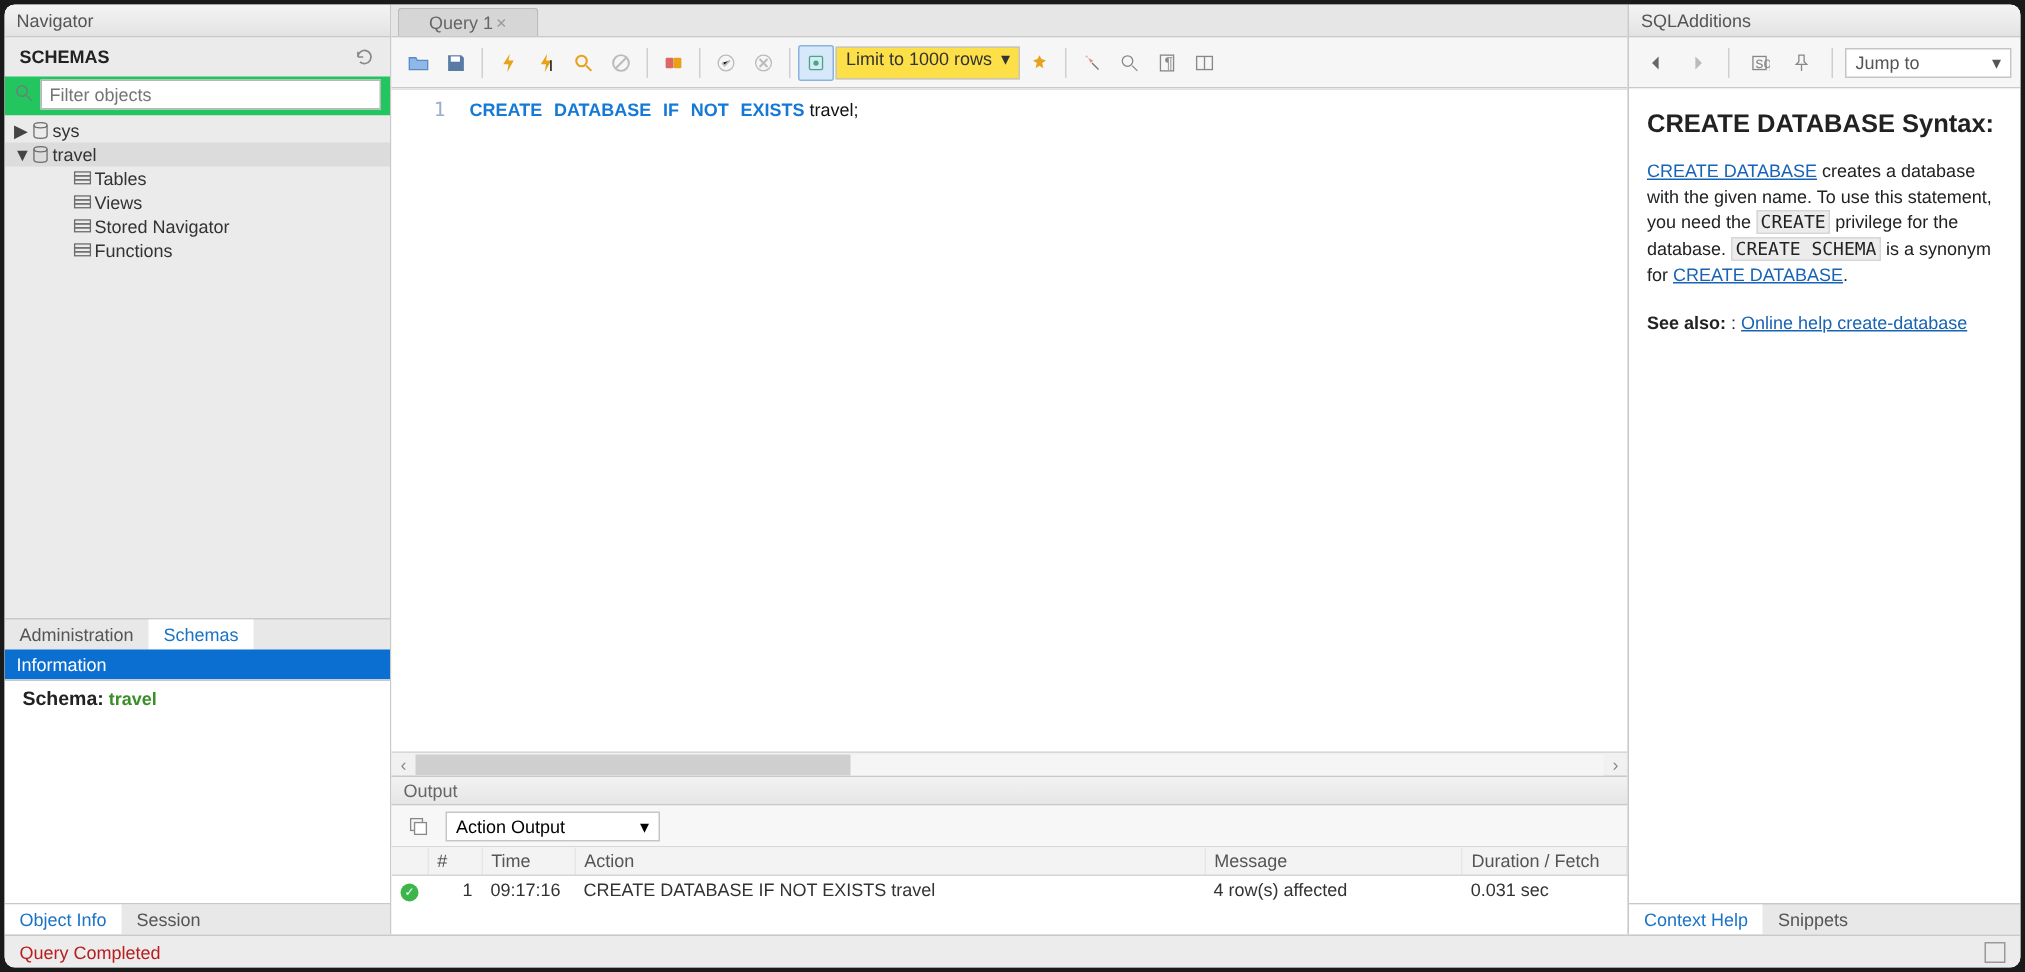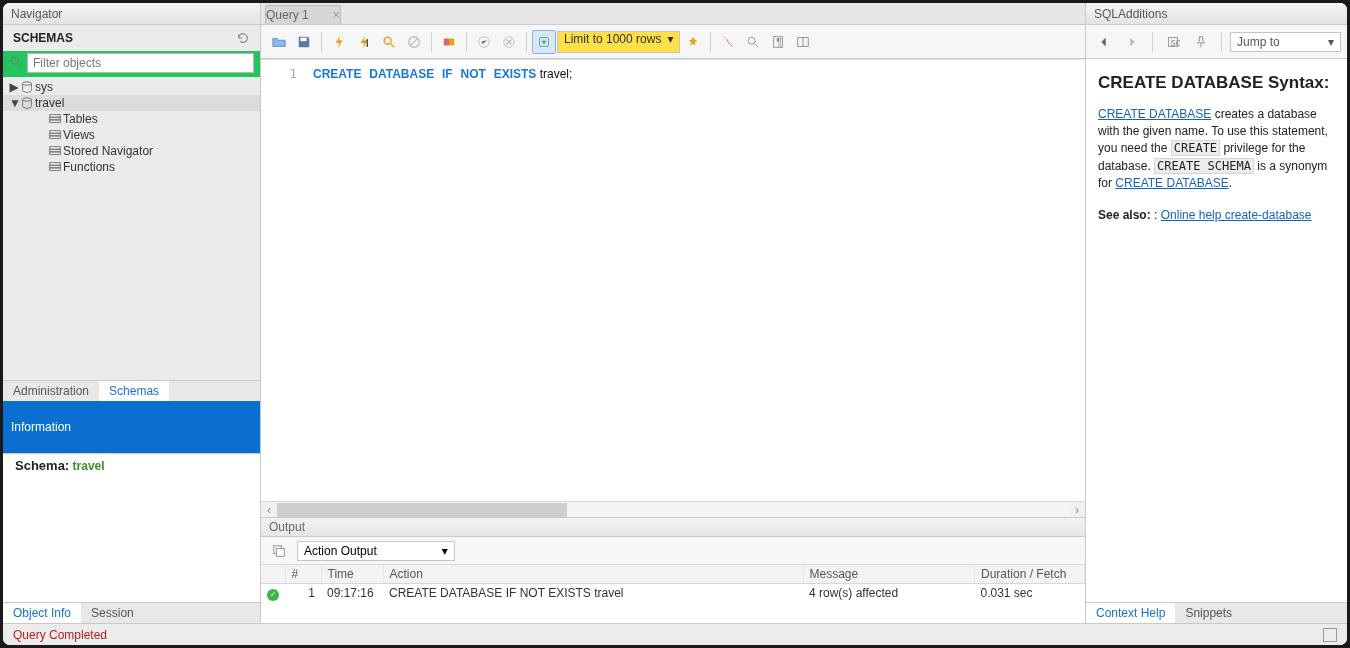--- a/index.html
+++ b/index.html
@@ -17,48 +17,48 @@
 .filter-row input{flex:1;height:20px;border:1px solid #b7b7b7;padding:0 5px;font-size:12px;background:#fff}
 .tree{flex:1;overflow:auto;padding:2px 0;background:#ebebeb}
 .tree-row{display:flex;align-items:center;height:16px;padding:0 6px;color:#333;cursor:default}
 .tree-row.sel{background:#dcdcdc}
 .tree-row .tw{width:10px;text-align:center;color:#444}
 .tree-row .ic{width:16px;display:flex;justify-content:center;color:#6e6e6e}
 .tree-row.ch2{padding-left:44px}
 .nav-tabs{display:flex;background:#e8e8e8;border-top:1px solid #c9c9c9}
 .nav-tab{padding:3px 10px;color:#555;cursor:default}
 .nav-tab.act{background:#fff;color:#1a73c7}
-.info-bar{background:#0a6fd1;color:#fff;padding:19px 8px}
+.info-bar{background:#0a6fd1;color:#fff;padding:3px 8px}
 .info-body{flex:0 0 150px;background:#fff;padding:4px 12px;color:#222;border-top:1px solid #c9c9c9;border-bottom:1px solid #c9c9c9}
 .info-body b{font-size:13px}
 .info-body .db{color:#3a8f2a;font-weight:bold}
 .foot-tabs{display:flex;background:#e8e8e8}
 .foot-tabs .nav-tab{padding:3px 10px}
 
 .center{flex:1;display:flex;flex-direction:column;background:#ededed}
 .qtab-bar{height:22px;display:flex;align-items:flex-end;padding-left:4px;background:#e6e6e6;border-bottom:1px solid #c9c9c9}
-.qtab{background:#d6d6d6;border:1px solid #bcbcbc;border-bottom:none;border-radius:3px 3px 0 0;padding:2px 0;display:flex;align-items:flex-end;color:#666;gap:24px}
+.qtab{background:#d6d6d6;border:1px solid #bcbcbc;border-bottom:none;border-radius:3px 3px 0 0;padding:2px 20px;display:flex;align-items:flex-end;color:#666;gap:2px}
 .qtab .x{color:#999}
 .toolbar{height:34px;background:#f6f6f6;border-bottom:1px solid #c9c9c9;display:flex;align-items:center;padding:0 6px;gap:1px}
 .tbtn{width:24px;height:24px;display:flex;align-items:center;justify-content:center;border:1px solid transparent;border-radius:2px;color:#555}
 .tbtn.on{border:1px solid #8bb3e0;background:#d8e8fb}
 .tsep{width:1px;height:20px;background:#cfcfcf;margin:0 4px}
 .limit{display:flex;align-items:flex-start;border:1px solid #c5c5c5;height:22px;padding:0 6px;background:#fde047;font-size:11px;color:#333;gap:6px}
 .editor{flex:1;background:#fff;display:flex;overflow:hidden;border-top:1px solid #e0e0e0}
 .gut{width:46px;text-align:right;color:#9aaecb;font-family:Consolas,monospace;font-size:13px;padding:6px 10px 0 0;background:#fff}
 .code{flex:1;font-family:Consolas,monospace;font-size:13px;padding:6px 0 0 6px;white-space:pre;color:#111}
 .kw{color:#1779d6;font-weight:bold}
 .hscroll{height:16px;background:#f1f1f1;border-top:1px solid #d8d8d8;display:flex;align-items:center}
 .hscroll .ar{width:16px;text-align:center;color:#888}
 .hscroll .track{flex:1;height:14px;background:#f5f5f5;position:relative}
 .hscroll .thumb{position:absolute;left:0;top:0;height:14px;width:290px;background:#cfcfcf}
 
 .out-hdr{height:20px;background:linear-gradient(#f2f2f2,#e6e6e6);border-top:1px solid #c9c9c9;border-bottom:1px solid #c9c9c9;display:flex;align-items:center;padding:0 8px;color:#666}
 .out-sel{height:28px;display:flex;align-items:center;padding:0 6px;background:#f7f7f7;border-bottom:1px solid #d8d8d8;gap:6px}
-.out-sel .dd{border:1px solid #c5c5c5;background:#fff;height:20px;display:flex;align-items:center;padding:0 6px;gap:65px}
+.out-sel .dd{border:1px solid #c5c5c5;background:#fff;height:20px;display:flex;align-items:center;padding:0 6px;gap:50px}
 .ogrid{flex:0 0 58px;background:#fff;overflow:hidden}
 .ogrid table{width:100%;border-collapse:collapse;table-layout:fixed}
 .ogrid th{background:#f3f3f3;border-bottom:1px solid #d6d6d6;border-right:1px solid #e6e6e6;text-align:left;font-weight:normal;color:#555;padding:2px 6px;height:18px}
 .ogrid td{padding:2px 6px;color:#333;height:18px}
 .ok{width:12px;height:12px;border-radius:50%;background:#3cb54a;display:inline-flex;align-items:center;justify-content:center;color:#fff;font-size:8px}
 
 .right{width:262px;background:#ebebeb;border-left:1px solid #c9c9c9;display:flex;flex-direction:column}
 .rtool{height:34px;background:#f6f6f6;border-bottom:1px solid #c9c9c9;display:flex;align-items:center;padding:0 6px;gap:4px}
 .jump{flex:1;border:1px solid #c5c5c5;background:#fff;height:20px;display:flex;align-items:center;justify-content:space-between;padding:0 6px;color:#555;font-size:11px}
 .help{flex:1;background:#fff;padding:12px;overflow:auto;color:#222;font-size:13px;line-height:1.45}

